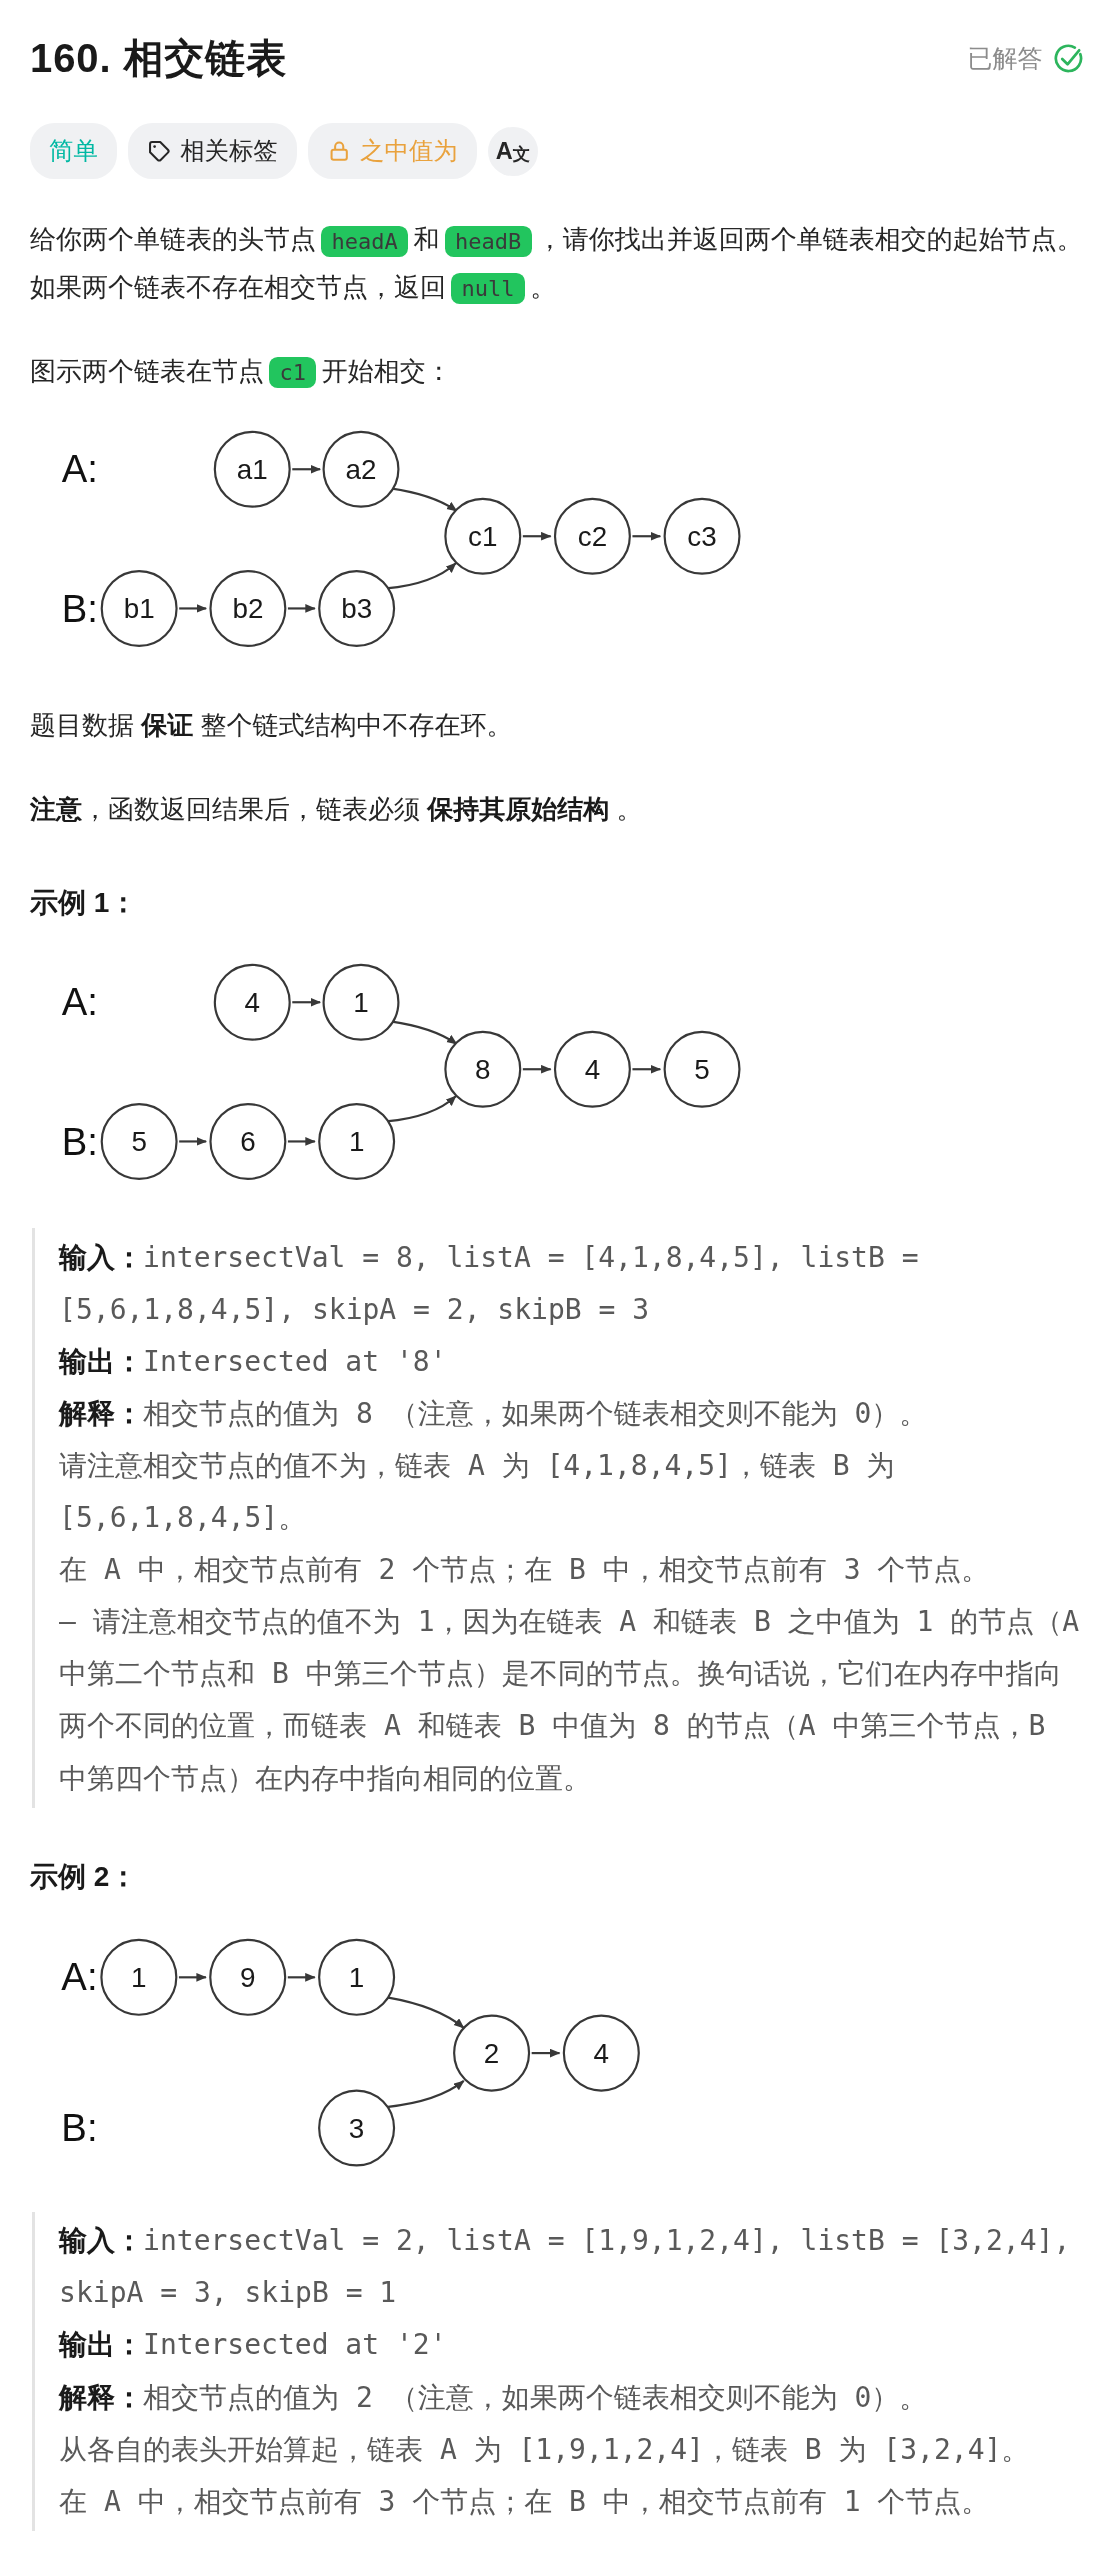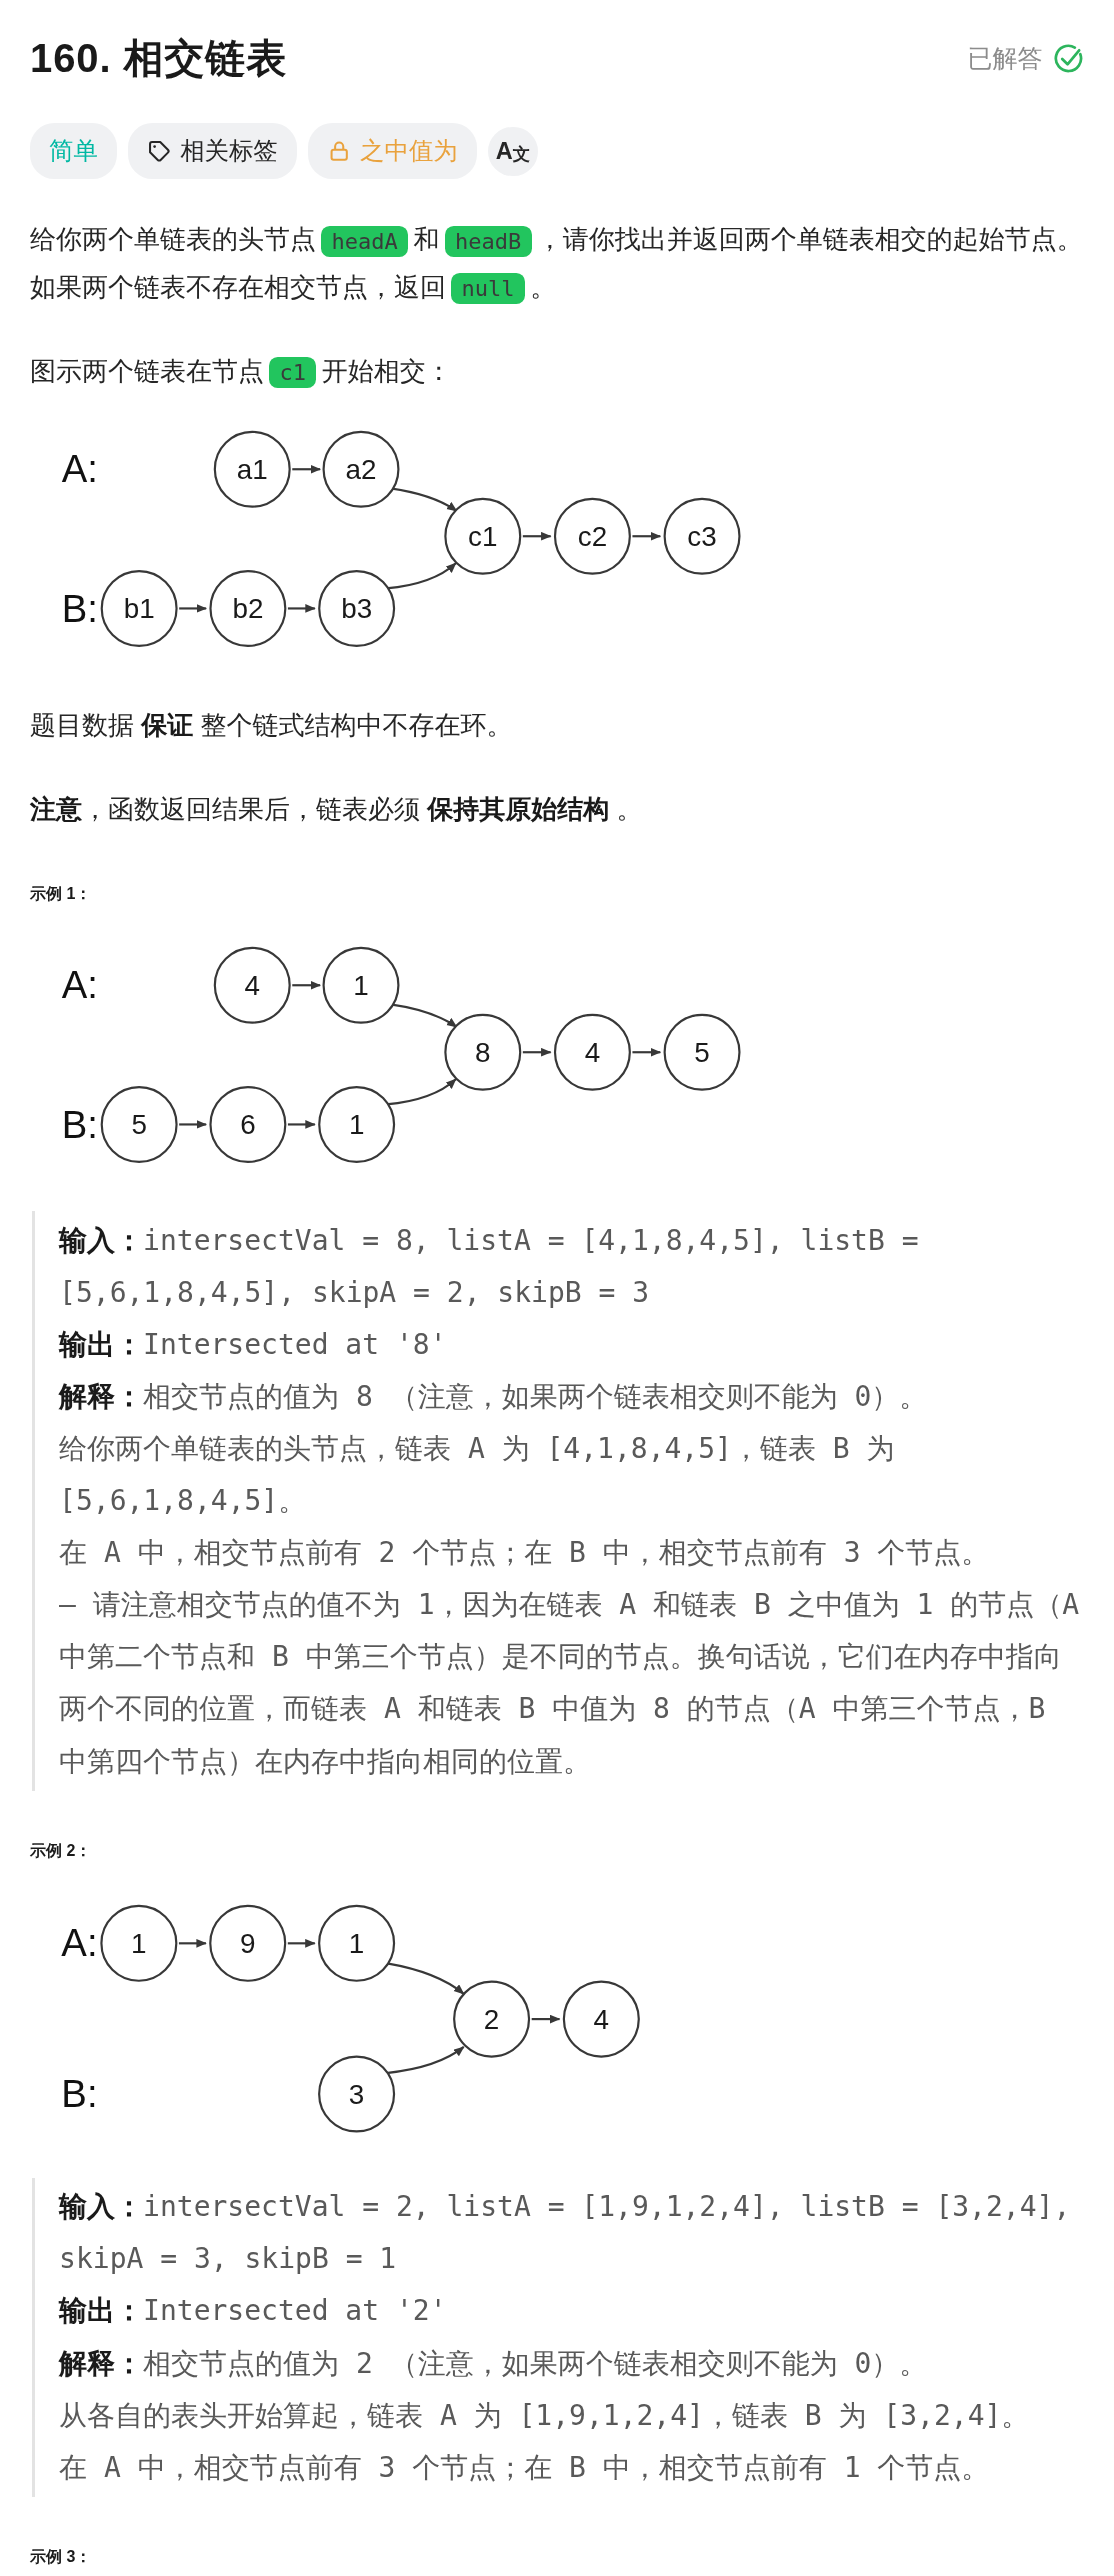--- a/index.html
+++ b/index.html
@@ -36,21 +36,21 @@
   p.body { font-size: 26px; line-height: 1.82; margin: 37px 0; color: #262626; }
   p.body.tight { margin: 35px 0 8.7px 0; }
   .chip {
     font-family: "DejaVu Sans Mono", "Liberation Mono", monospace;
     background: #22c55e; border-radius: 8.7px;
     padding: 2.6px 10.4px 3.5px 10.4px; margin: 0 5.2px;
     font-size: 22px; color: #3a3a3a; white-space: nowrap;
   }
   b, strong { font-weight: 700; color: #1a1a1a; }
 
-  .ex-title { font-size: 16px; font-weight: 700; color: #1a1a1a; margin: 50px 0 15.7px 0; }
+  .ex-title { font-size: 28px; font-weight: 700; color: #1a1a1a; margin: 50px 0 15.7px 0; }
 
   
   figure.diag { margin: 7px 0 3.5px 0; }
   svg.diagram { display: block; }
   svg.diagram ellipse, svg.diagram circle { fill: #ffffff; stroke: #383838; stroke-width: 2.5; }
   svg.diagram line, svg.diagram path.link { stroke: #383838; stroke-width: 2.5; fill: none; }
   svg.diagram text.nlbl { font-family: "Liberation Sans", sans-serif; font-size: 32px; fill: #1a1a1a; text-anchor: middle; }
   svg.diagram text.rlbl { font-family: "Liberation Sans", sans-serif; font-size: 44px; fill: #111111; }
 
   
@@ -216,21 +216,21 @@
           <circle cx="375" cy="235" r="43"></circle>
           <text class="nlbl" x="375" y="246">1</text>
         </g>
     </svg>
   </figure>
 
   <div class="codeblock">
     <div class="line"><span class="lbl">输入：</span><span>intersectVal = 8, listA = [4,1,8,4,5], listB = [5,6,1,8,4,5], skipA = 2, skipB = 3</span></div>
     <div class="line"><span class="lbl">输出：</span><span>Intersected at '8'</span></div>
     <div class="line"><span class="lbl">解释：</span><span>相交节点的值为 8 （注意，如果两个链表相交则不能为 0）。</span></div>
-    <div class="line">给你两个单链表的头节点，链表 A 为 [4,1,8,4,5]，链表 B 为 [5,6,1,8,4,5]。</div>
+    <div class="line">请注意相交节点的值不为，链表 A 为 [4,1,8,4,5]，链表 B 为 [5,6,1,8,4,5]。</div>
     <div class="line">在 A 中，相交节点前有 2 个节点；在 B 中，相交节点前有 3 个节点。</div>
     <div class="line">— 请注意相交节点的值不为 1，因为在链表 A 和链表 B 之中值为 1 的节点（A 中第二个节点和 B 中第三个节点）是不同的节点。换句话说，它们在内存中指向两个不同的位置，而链表 A 和链表 B 中值为 8 的节点（A 中第三个节点，B 中第四个节点）在内存中指向相同的位置。</div>
   </div>
 
   <div class="ex-title">示例 2：</div>
 
   <figure class="diag">
     <svg class="diagram" width="749" height="270" viewBox="0 0 860 310">
       <defs>
         <marker id="ah3" markerWidth="14" markerHeight="12" refX="11" refY="5" orient="auto" markerUnits="userSpaceOnUse">

